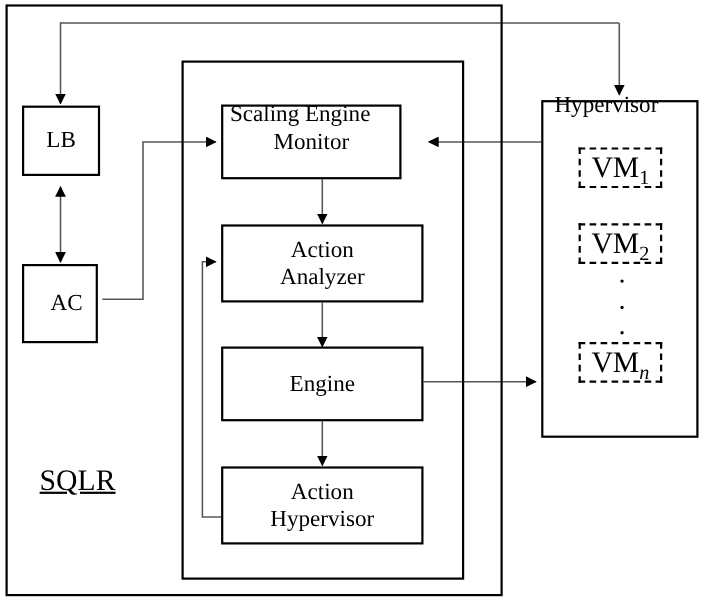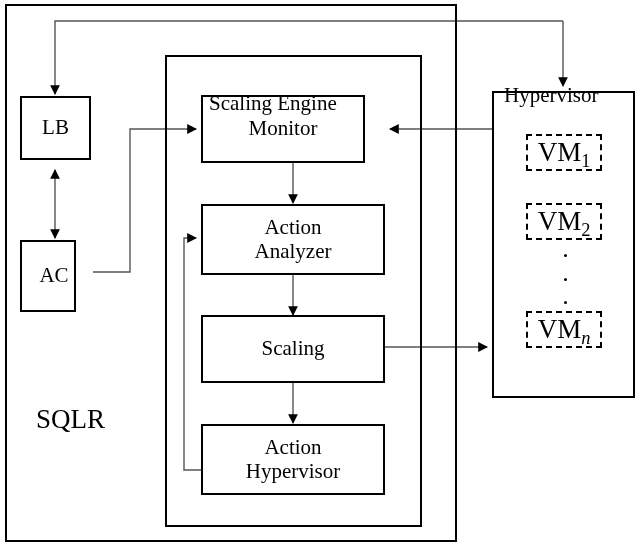--- a/index.html
+++ b/index.html
@@ -141,46 +141,46 @@
     <g>
       <path d="M 385 347 L 487 347" stroke="#555555" stroke-width="1.4" fill="none" marker-end="url(#arrow)"></path>
     </g>
 
     <g>
       <path d="M 201 470 L 184 470 L 184 238 L 196 238" stroke="#555555" stroke-width="1.4" fill="none" marker-end="url(#arrow)"></path>
     </g>
   </svg>
 
   <div class="box outer-box" style="left:5px; top:4px; width:452px; height:538px;"></div>
-  <div class="label small-node" style="left:36px; top:405px;">SQLR</div>
+  <div class="label small-node" style="left:36px; top:422px;text-decoration:underline;">SQLR</div>
 
   <div class="box outer-box" style="left:165px; top:55px; width:257px; height:472px;"></div>
   <div class="label title-label" style="left:209px; top:60px;margin-top:32px;">Scaling Engine</div>
 
   <div class="box" style="left:20px; top:96px; width:71px; height:64px;justify-content:center;">
     <span class="blk-label">LB</span>
   </div>
 
-  <div class="box" style="left:20px; top:240px; width:56px; height:72px;padding-left:12px;">
+  <div class="box" style="left:20px; top:240px; width:69px; height:72px;padding-left:12px;">
     <span class="blk-label">AC</span>
   </div>
 
   <div class="box" style="left:201px; top:95px; width:164px; height:68px;align-items:center;">
     <span class="blk-label">Monitor</span>
   </div>
 
   <div class="box" style="left:201px; top:204px; width:184px; height:71px;">
     <span class="blk-label">
       <span>Action</span><br>
       <span>Analyzer</span>
     </span>
   </div>
 
   <div class="box" style="left:201px; top:315px; width:184px; height:68px;">
-    <span class="blk-label">Scaling</span>
+    <span class="blk-label">Engine</span>
   </div>
 
   <div class="box" style="left:201px; top:424px; width:184px; height:71px;">
     <span class="blk-label">
       <span>Action</span><br>
       <span>Hypervisor</span>
     </span>
   </div>
 
   <div class="box outer-box" style="left:492px; top:91px; width:143px; height:307px;"></div>

